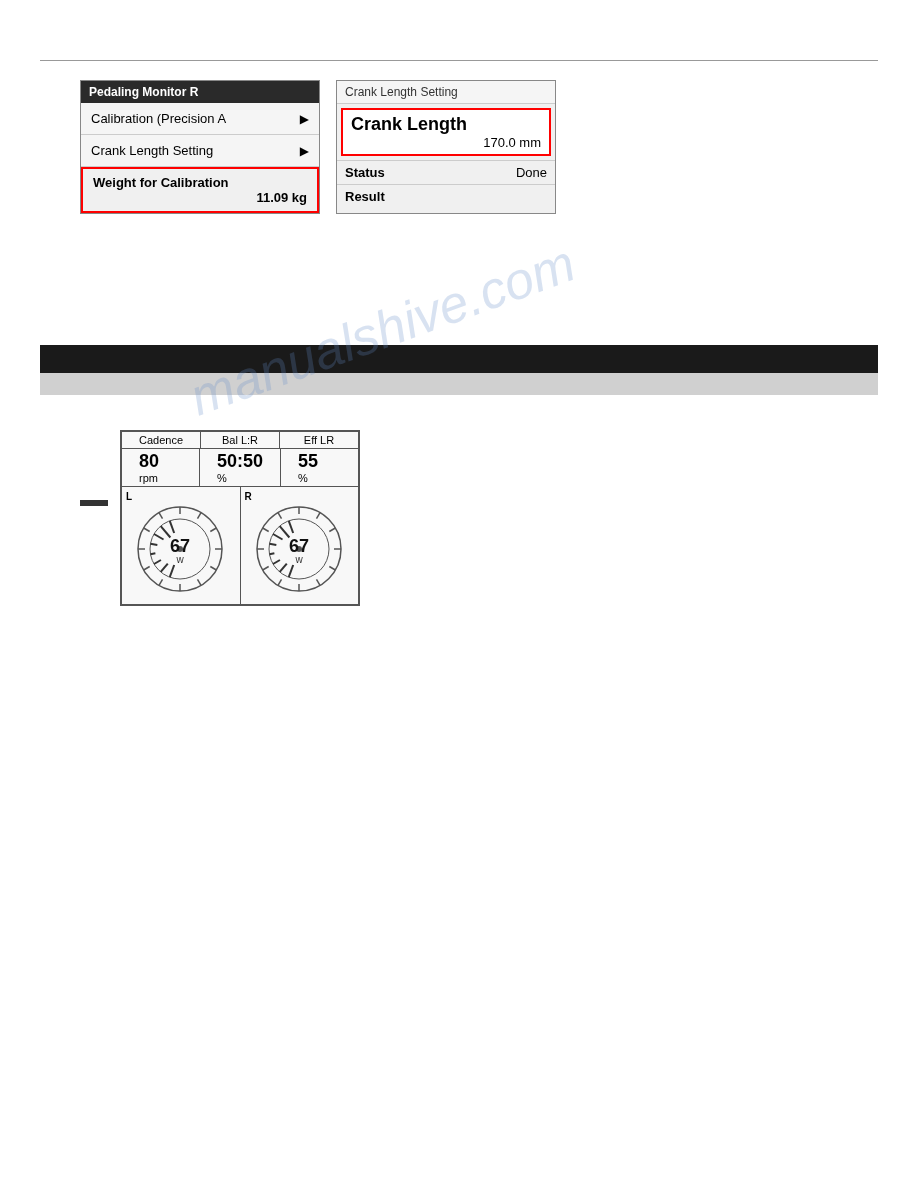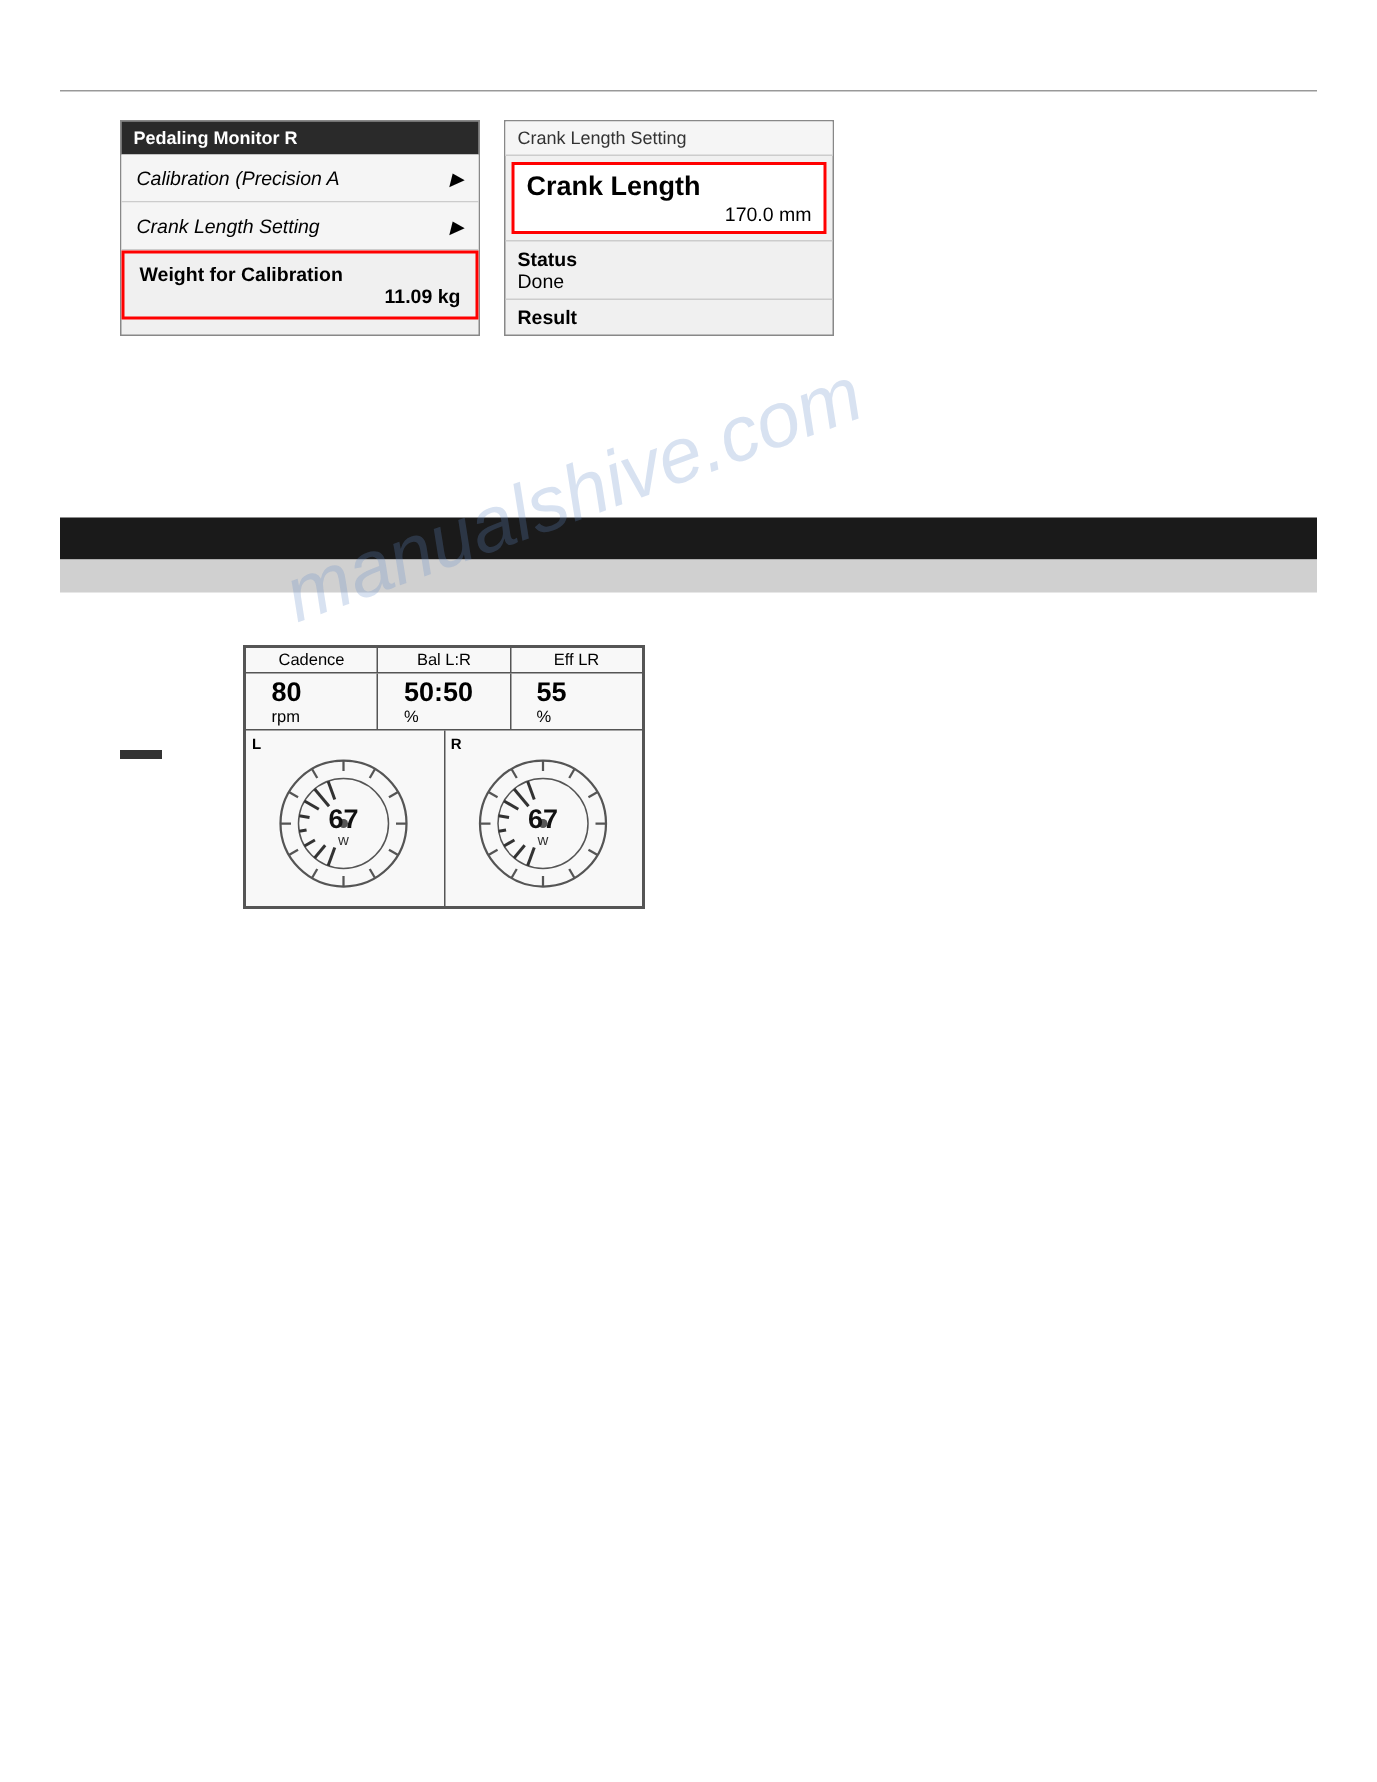--- a/index.html
+++ b/index.html
@@ -48,21 +48,20 @@
     }
 
     .left-panel .menu-item {
       padding: 8px 10px;
       border-bottom: 1px solid #ccc;
       background: #f5f5f5;
       display: flex;
       justify-content: space-between;
       align-items: center;
       font-size: 13px;
-      font-style: italic;
     }
 
     .left-panel .menu-item .arrow {
       font-size: 12px;
     }
 
     .left-panel .weight-item {
       border: 2px solid red;
       padding: 6px 10px;
       background: #f0f0f0;
@@ -123,21 +122,20 @@
       cursor: pointer;
       text-align: center;
     }
 
     .status-row {
       display: flex;
       justify-content: space-between;
       padding: 4px 8px;
       font-size: 13px;
       border-top: 1px solid #ccc;
-      flex-direction: column;
     }
 
     .status-label { font-weight: bold; }
     .status-value {}
 
     .result-row {
       padding: 4px 8px;
       font-size: 13px;
       font-weight: bold;
       border-top: 1px solid #ccc;
@@ -173,25 +171,24 @@
       white-space: nowrap;
       pointer-events: none;
       user-select: none;
     }
 
     
     .pedaling-display {
       position: absolute;
       top: 430px;
       left: 120px;
-      width: 268px;
+      width: 240px;
       border: 2px solid #555;
       background: #f8f8f8;
       font-size: 12px;
-      margin-left: 42px;
     }
 
     .pedaling-header {
       display: flex;
       border-bottom: 1px solid #555;
     }
 
     .ph-cell {
       flex: 1;
       padding: 2px 4px;

